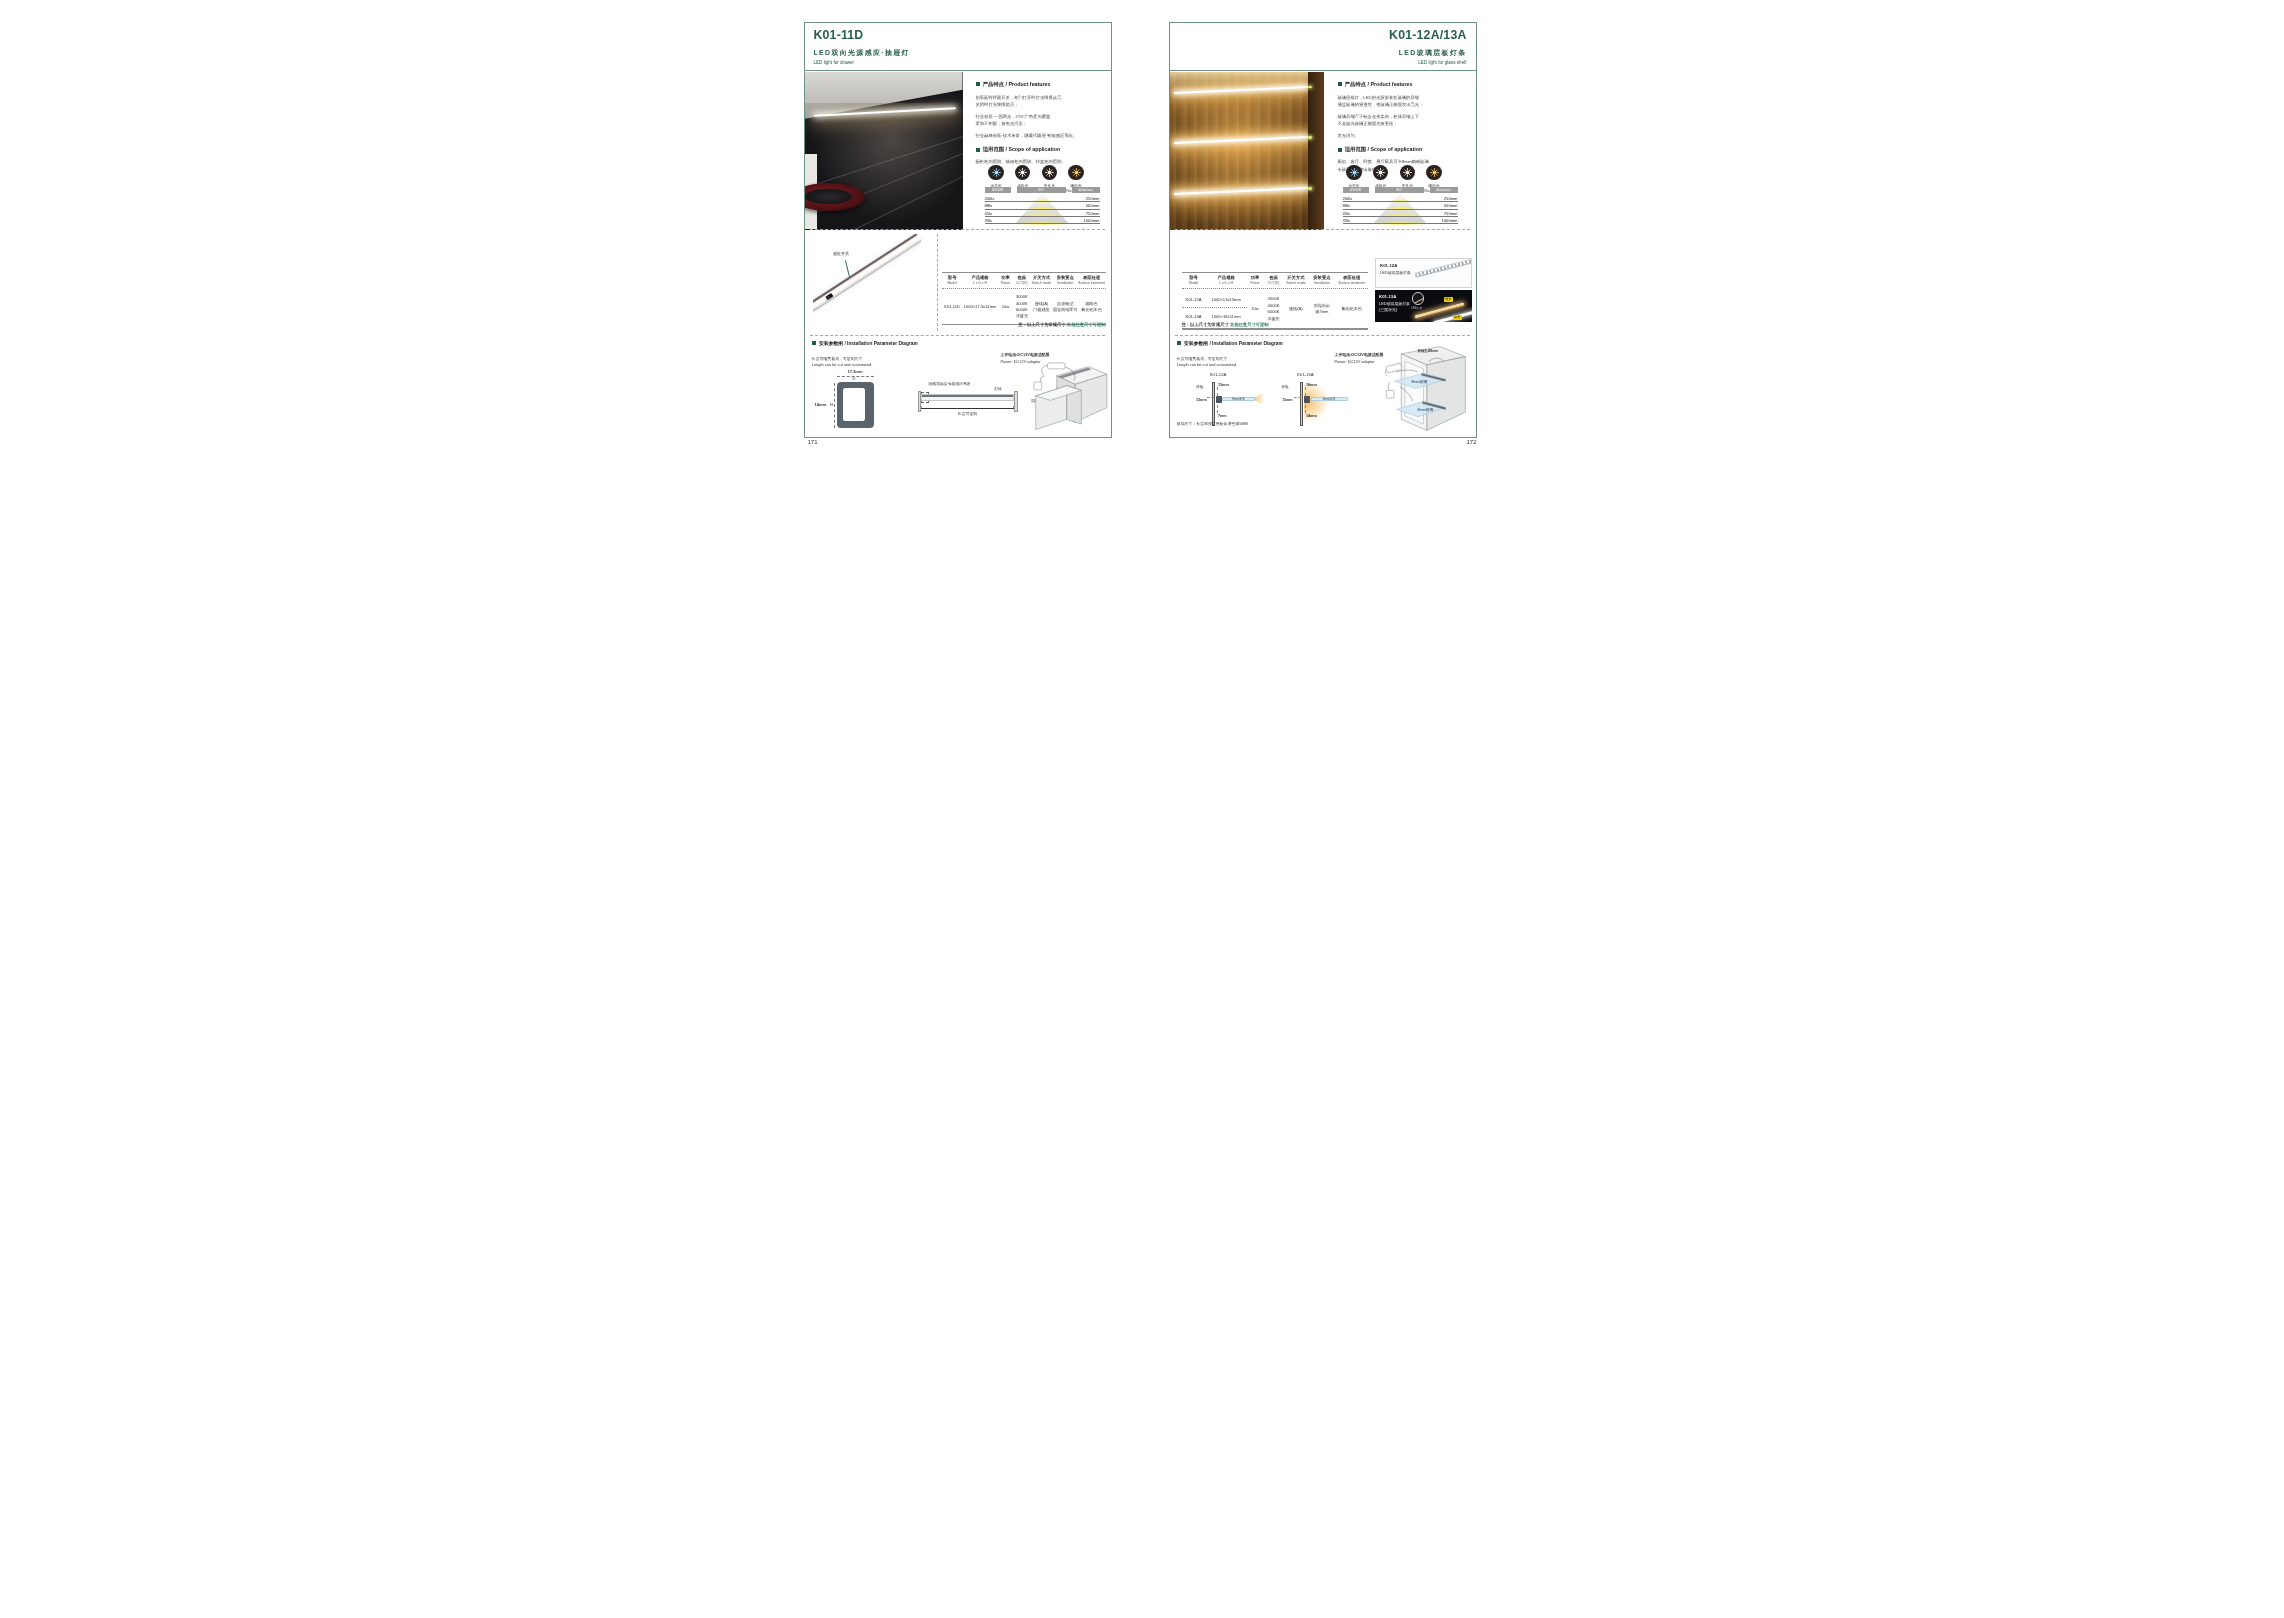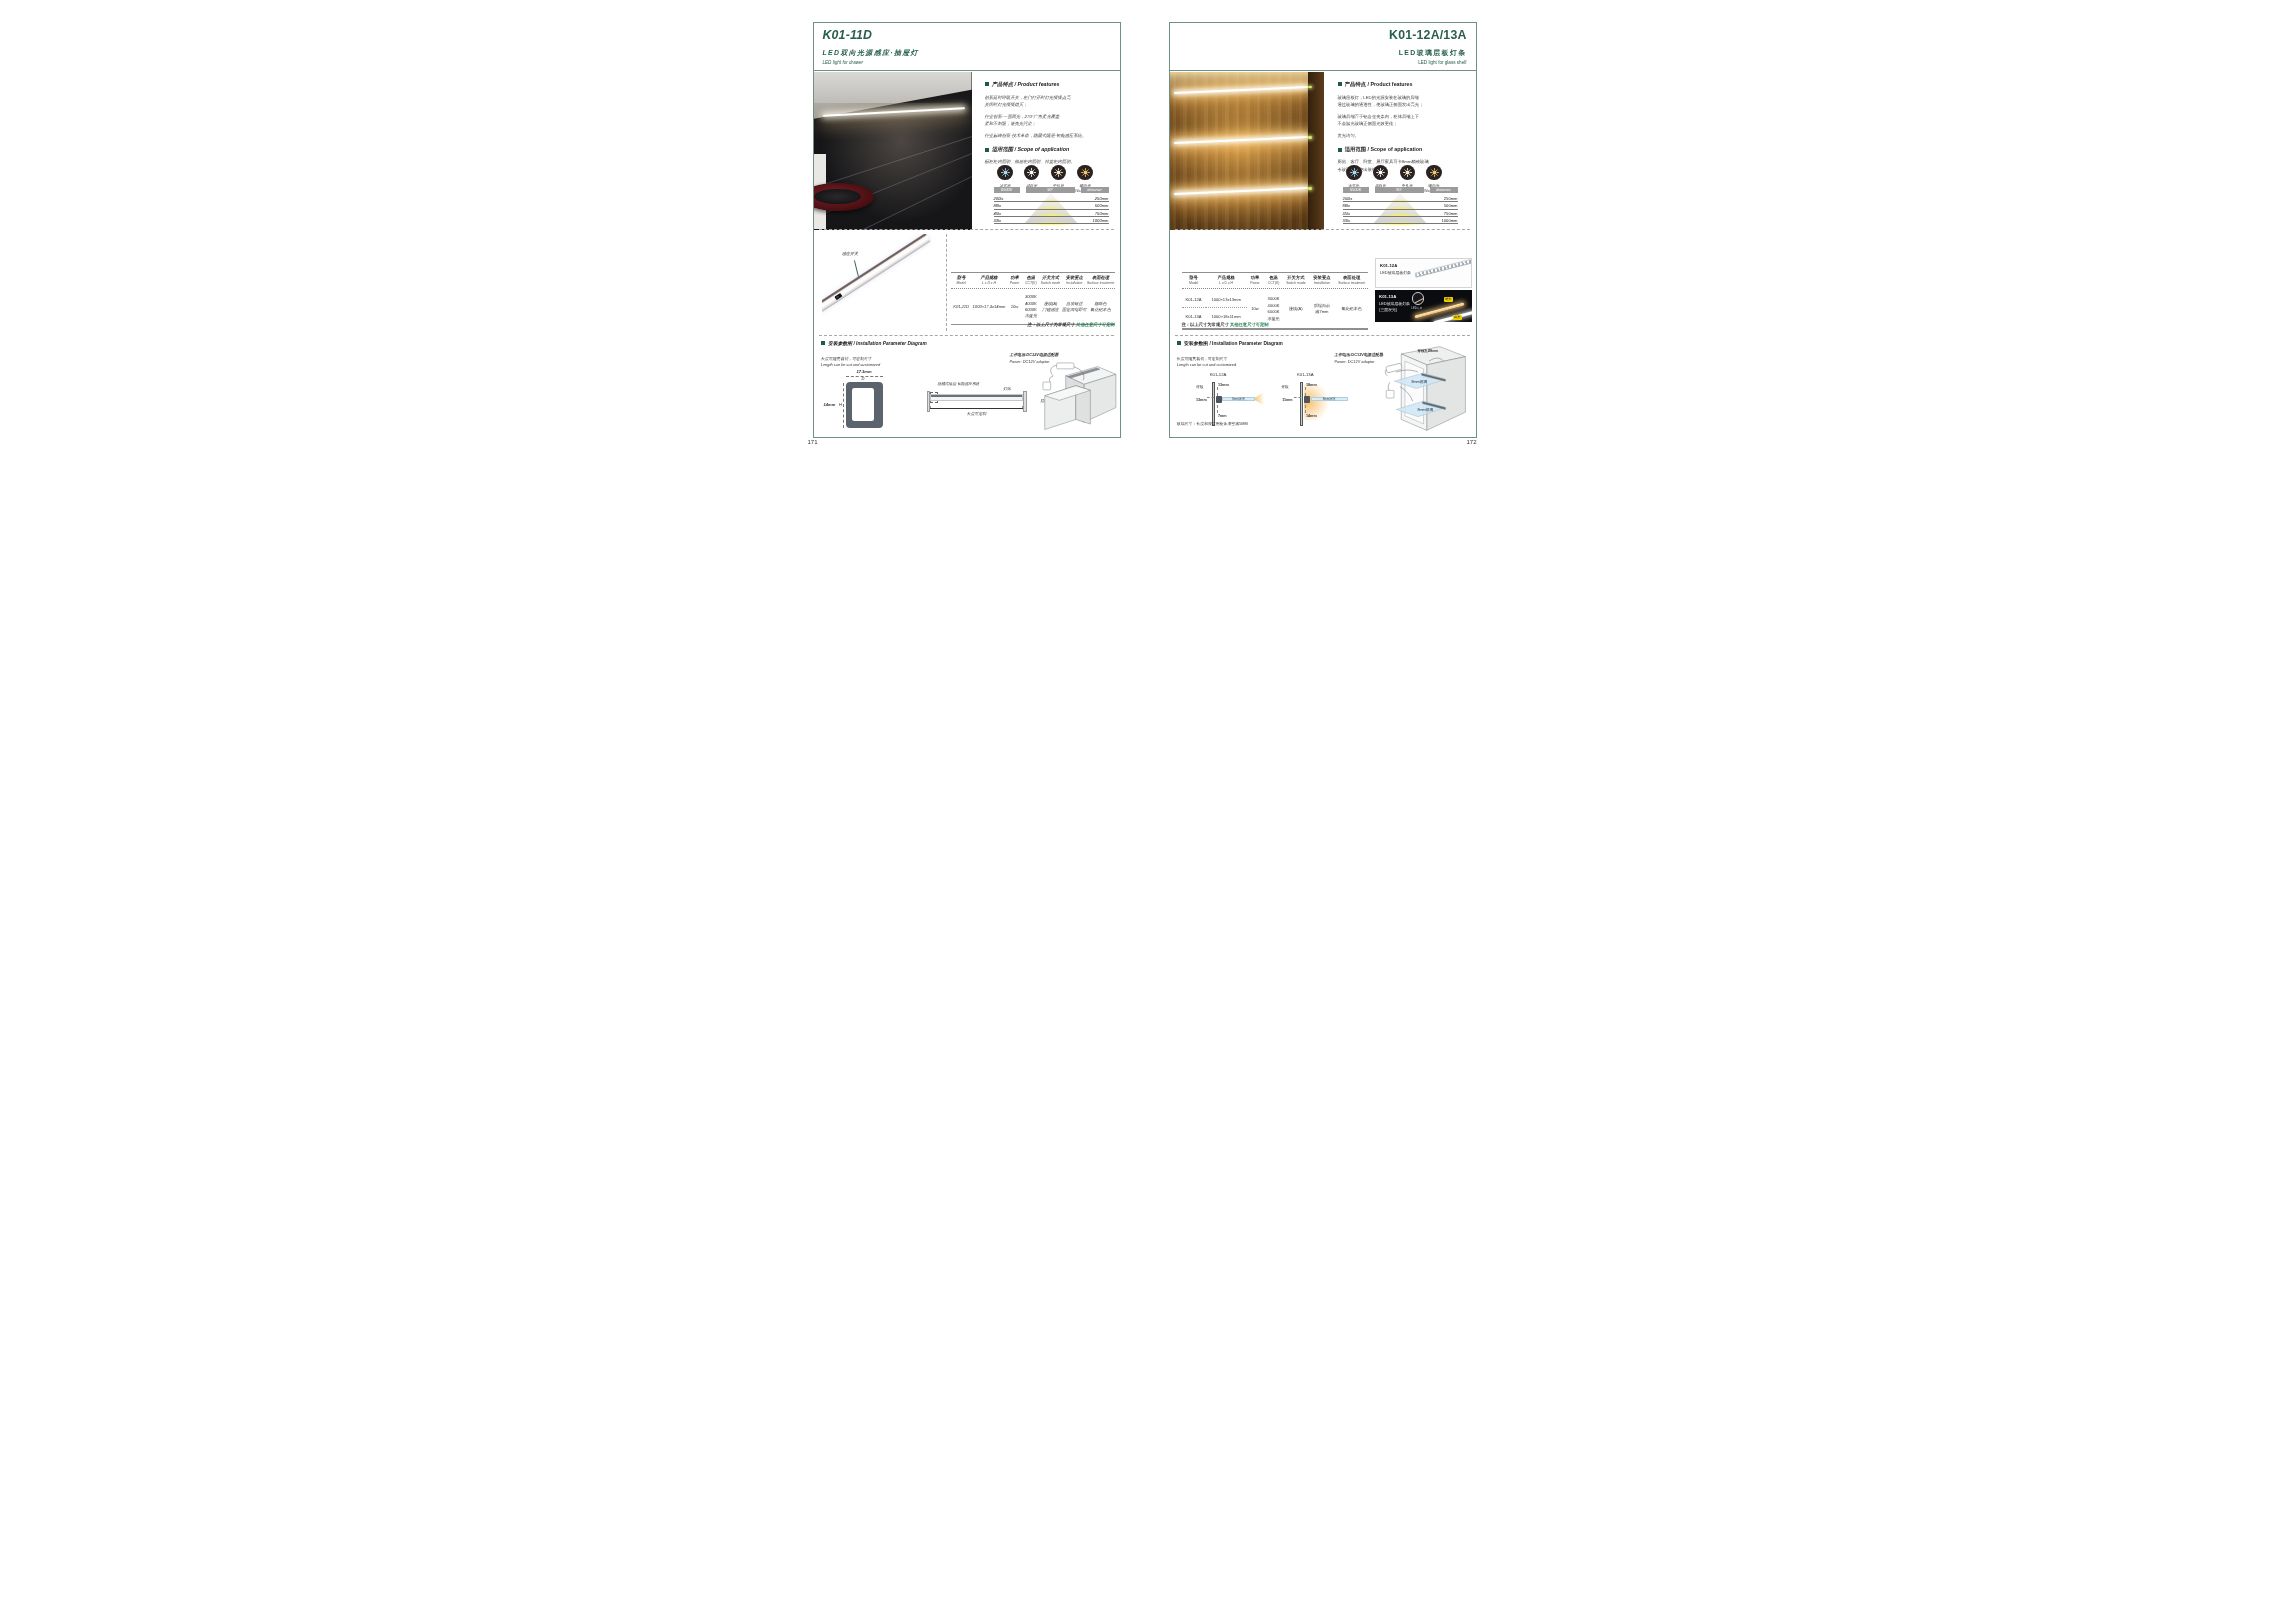--- a/index.html
+++ b/index.html
@@ -1,19 +1,19 @@
 <!DOCTYPE html>
 <html style="font-size:7.3px"><head>
 <meta charset="utf-8">
 <style>
   * { margin:0; padding:0; box-sizing:border-box; }
   body { background:#ffffff; font-family:"Liberation Sans","DejaVu Sans",sans-serif; }
   .canvas { position:relative; width:709px; height:462px; margin:0 auto; background:#fff; overflow:hidden; }
   .panel { position:absolute; top:21.5px; width:308px; height:416px; background:#fff; border:0.5px solid #6e9184; }
-  .panel.pl { left:25px;font-style:italic; }
+  .panel.pl { left:16px; }
   .panel.pr { left:381px; }
 
   
   .hdr { position:absolute; left:0; top:0; width:100%; height:48px; border-bottom:0.5px solid #6e9184; }
   .hdr .model { position:absolute; top:5.5px; font-size:12.3px; font-weight:bold; color:#28604a; letter-spacing:0.2px; }
   .hdr .tzh { position:absolute; top:25.6px; font-size:6.9px; font-weight:bold; color:#28604a; letter-spacing:1.4px; }
   .hdr .ten { position:absolute; top:37px; font-size:4.6px; color:#28604a; }
   .pl .hdr .model, .pl .hdr .tzh, .pl .hdr .ten { left:9px; }
   .pr .hdr .model, .pr .hdr .tzh, .pr .hdr .ten { right:9px; text-align:right; }
 

